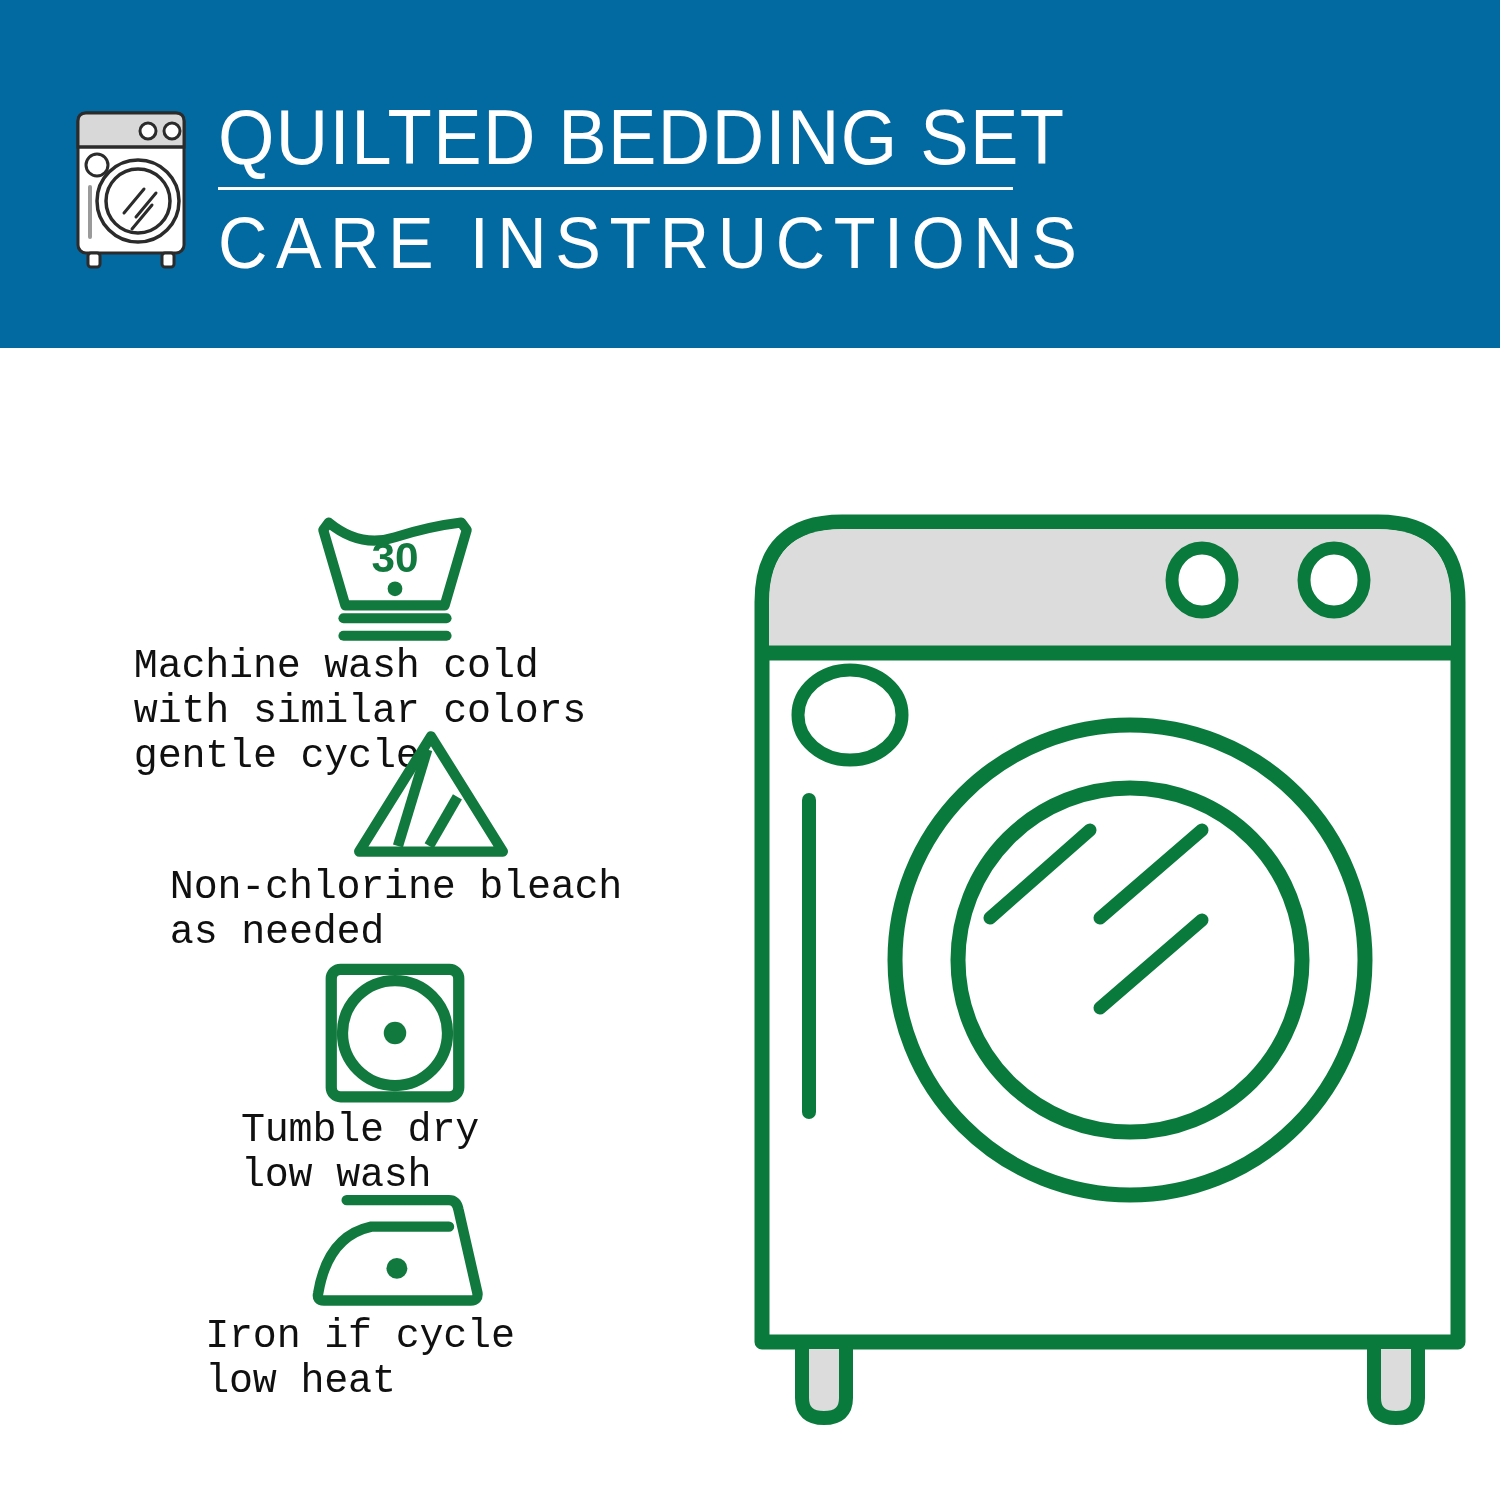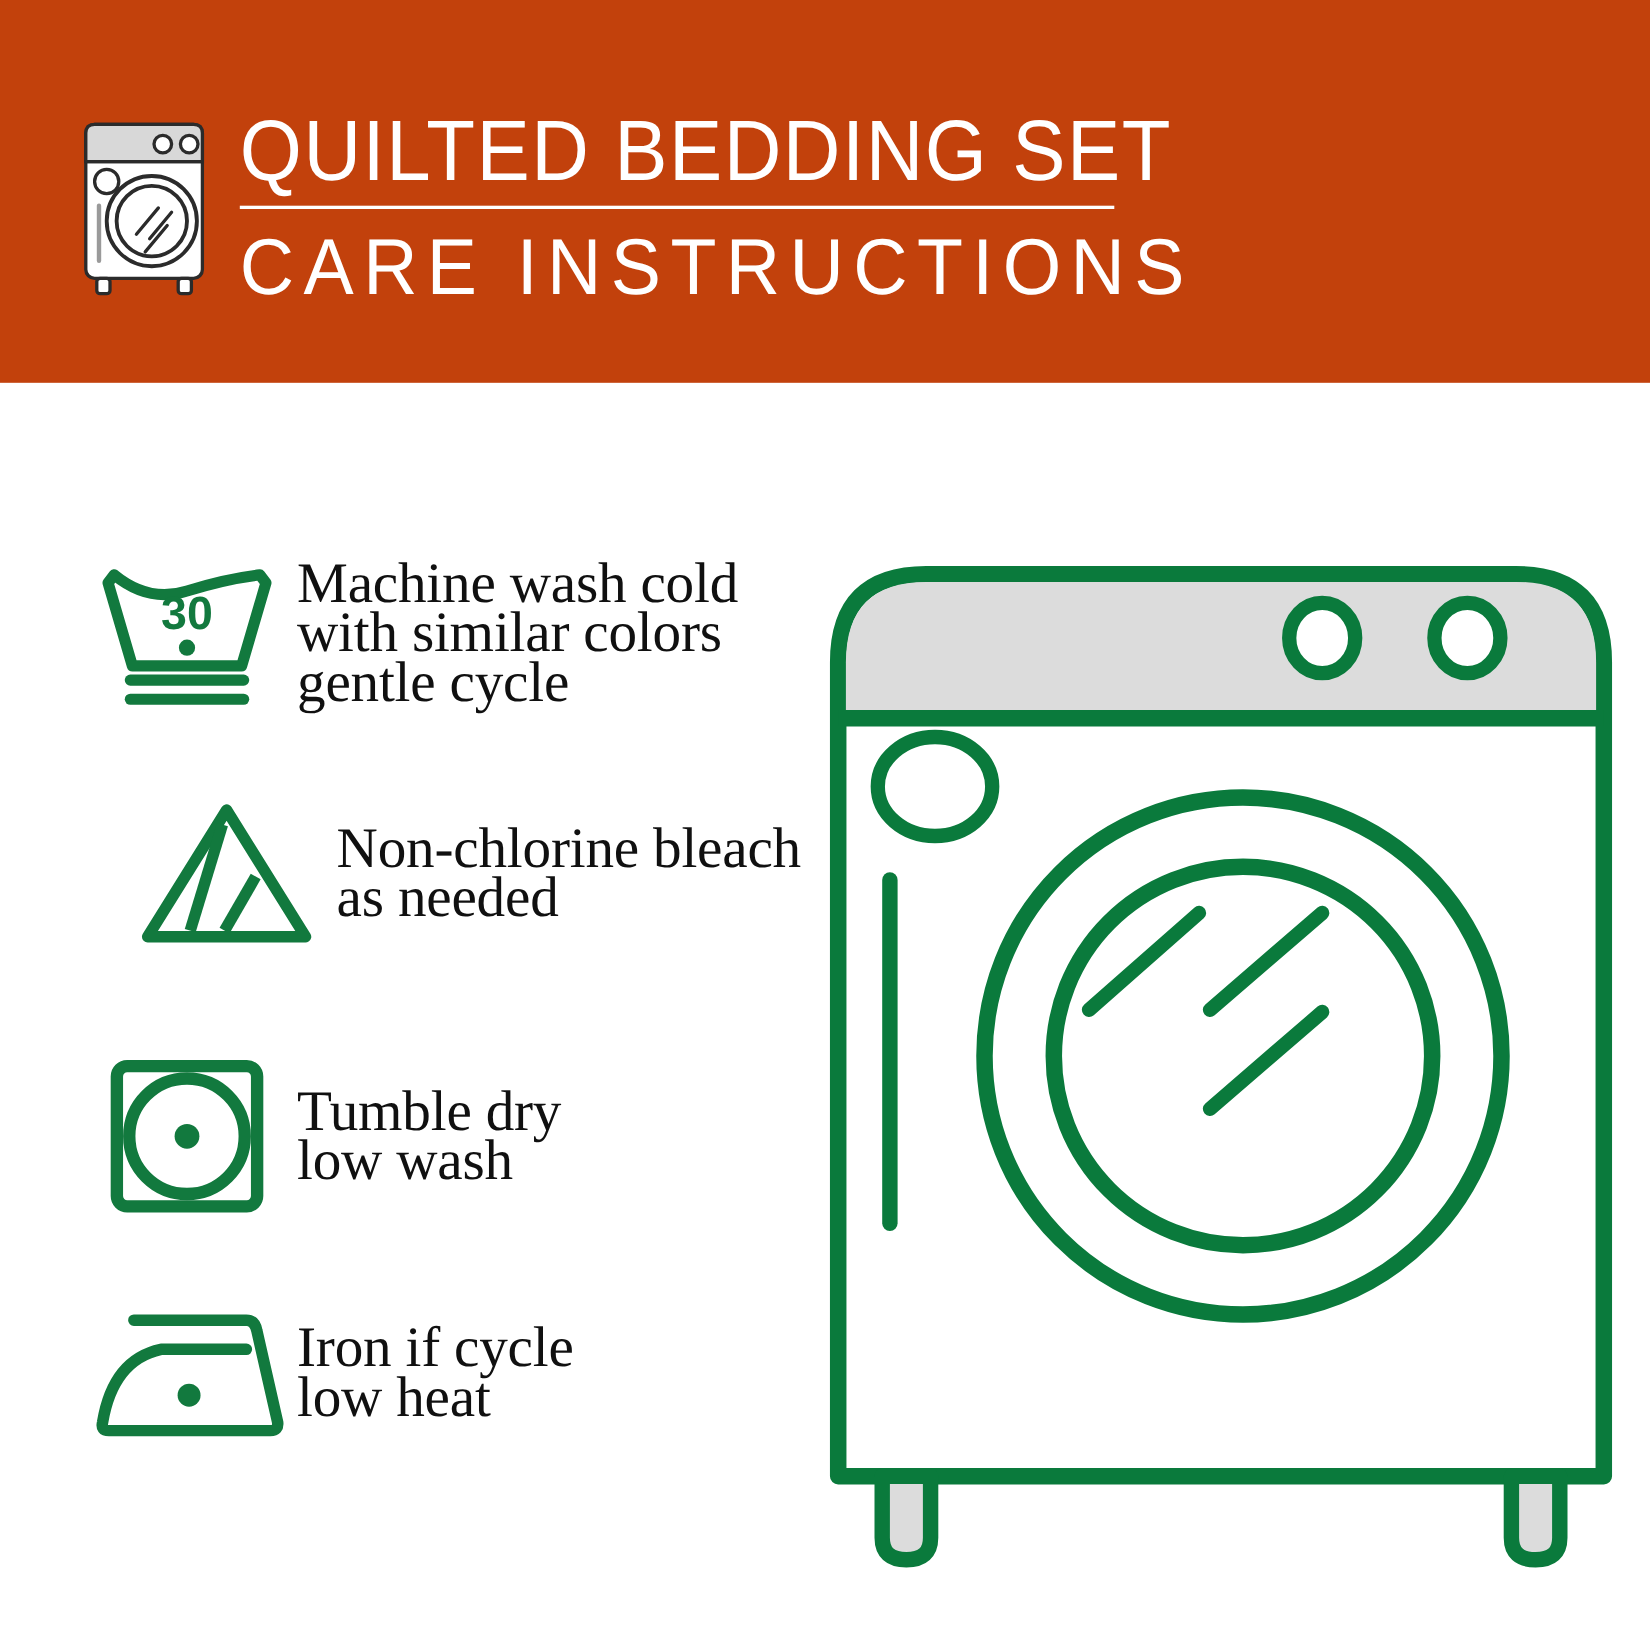--- a/index.html
+++ b/index.html
@@ -18,21 +18,21 @@
     overflow: hidden;
   }
 
   
   .header {
     position: absolute;
     left: 0;
     top: 0;
     width: 1500px;
     height: 348px;
-    background: #c2410c;
+    background: #0369a1;
     box-sizing: border-box;
   }
   .header-logo {
     position: absolute;
     left: 62px;
     top: 105px;
     width: 140px;
     height: 165px;
   }
   .header-text {
@@ -78,38 +78,39 @@
     top: 348px;
     width: 720px;
     height: 1152px;
   }
   .care-row {
     position: absolute;
     left: 0;
     width: 720px;
     display: flex;
     align-items: center;
+    flex-direction: column;
   }
   .care-row.r0 { top: 158px; }
   .care-row.r1 { top: 375px; padding-left: 36px; }
   .care-row.r2 { top: 610px; }
   .care-row.r3 { top: 833px; }
 
   .care-icon {
     flex: 0 0 auto;
     width: 200px;
     margin-left: 70px;
     display: flex;
     align-items: center;
     justify-content: center;
   }
   .care-label {
     flex: 1 1 auto;
-    font-family: Liberation Serif, serif;
-    font-size: 52px;
+    font-family: Liberation Mono, monospace;
+    font-size: 40px;
     line-height: 45px;
     color: #101010;
     font-weight: 400;
     letter-spacing: -0.2px;
     white-space: pre-line;
   }
 
   
   .washer-wrap {
     position: absolute;

